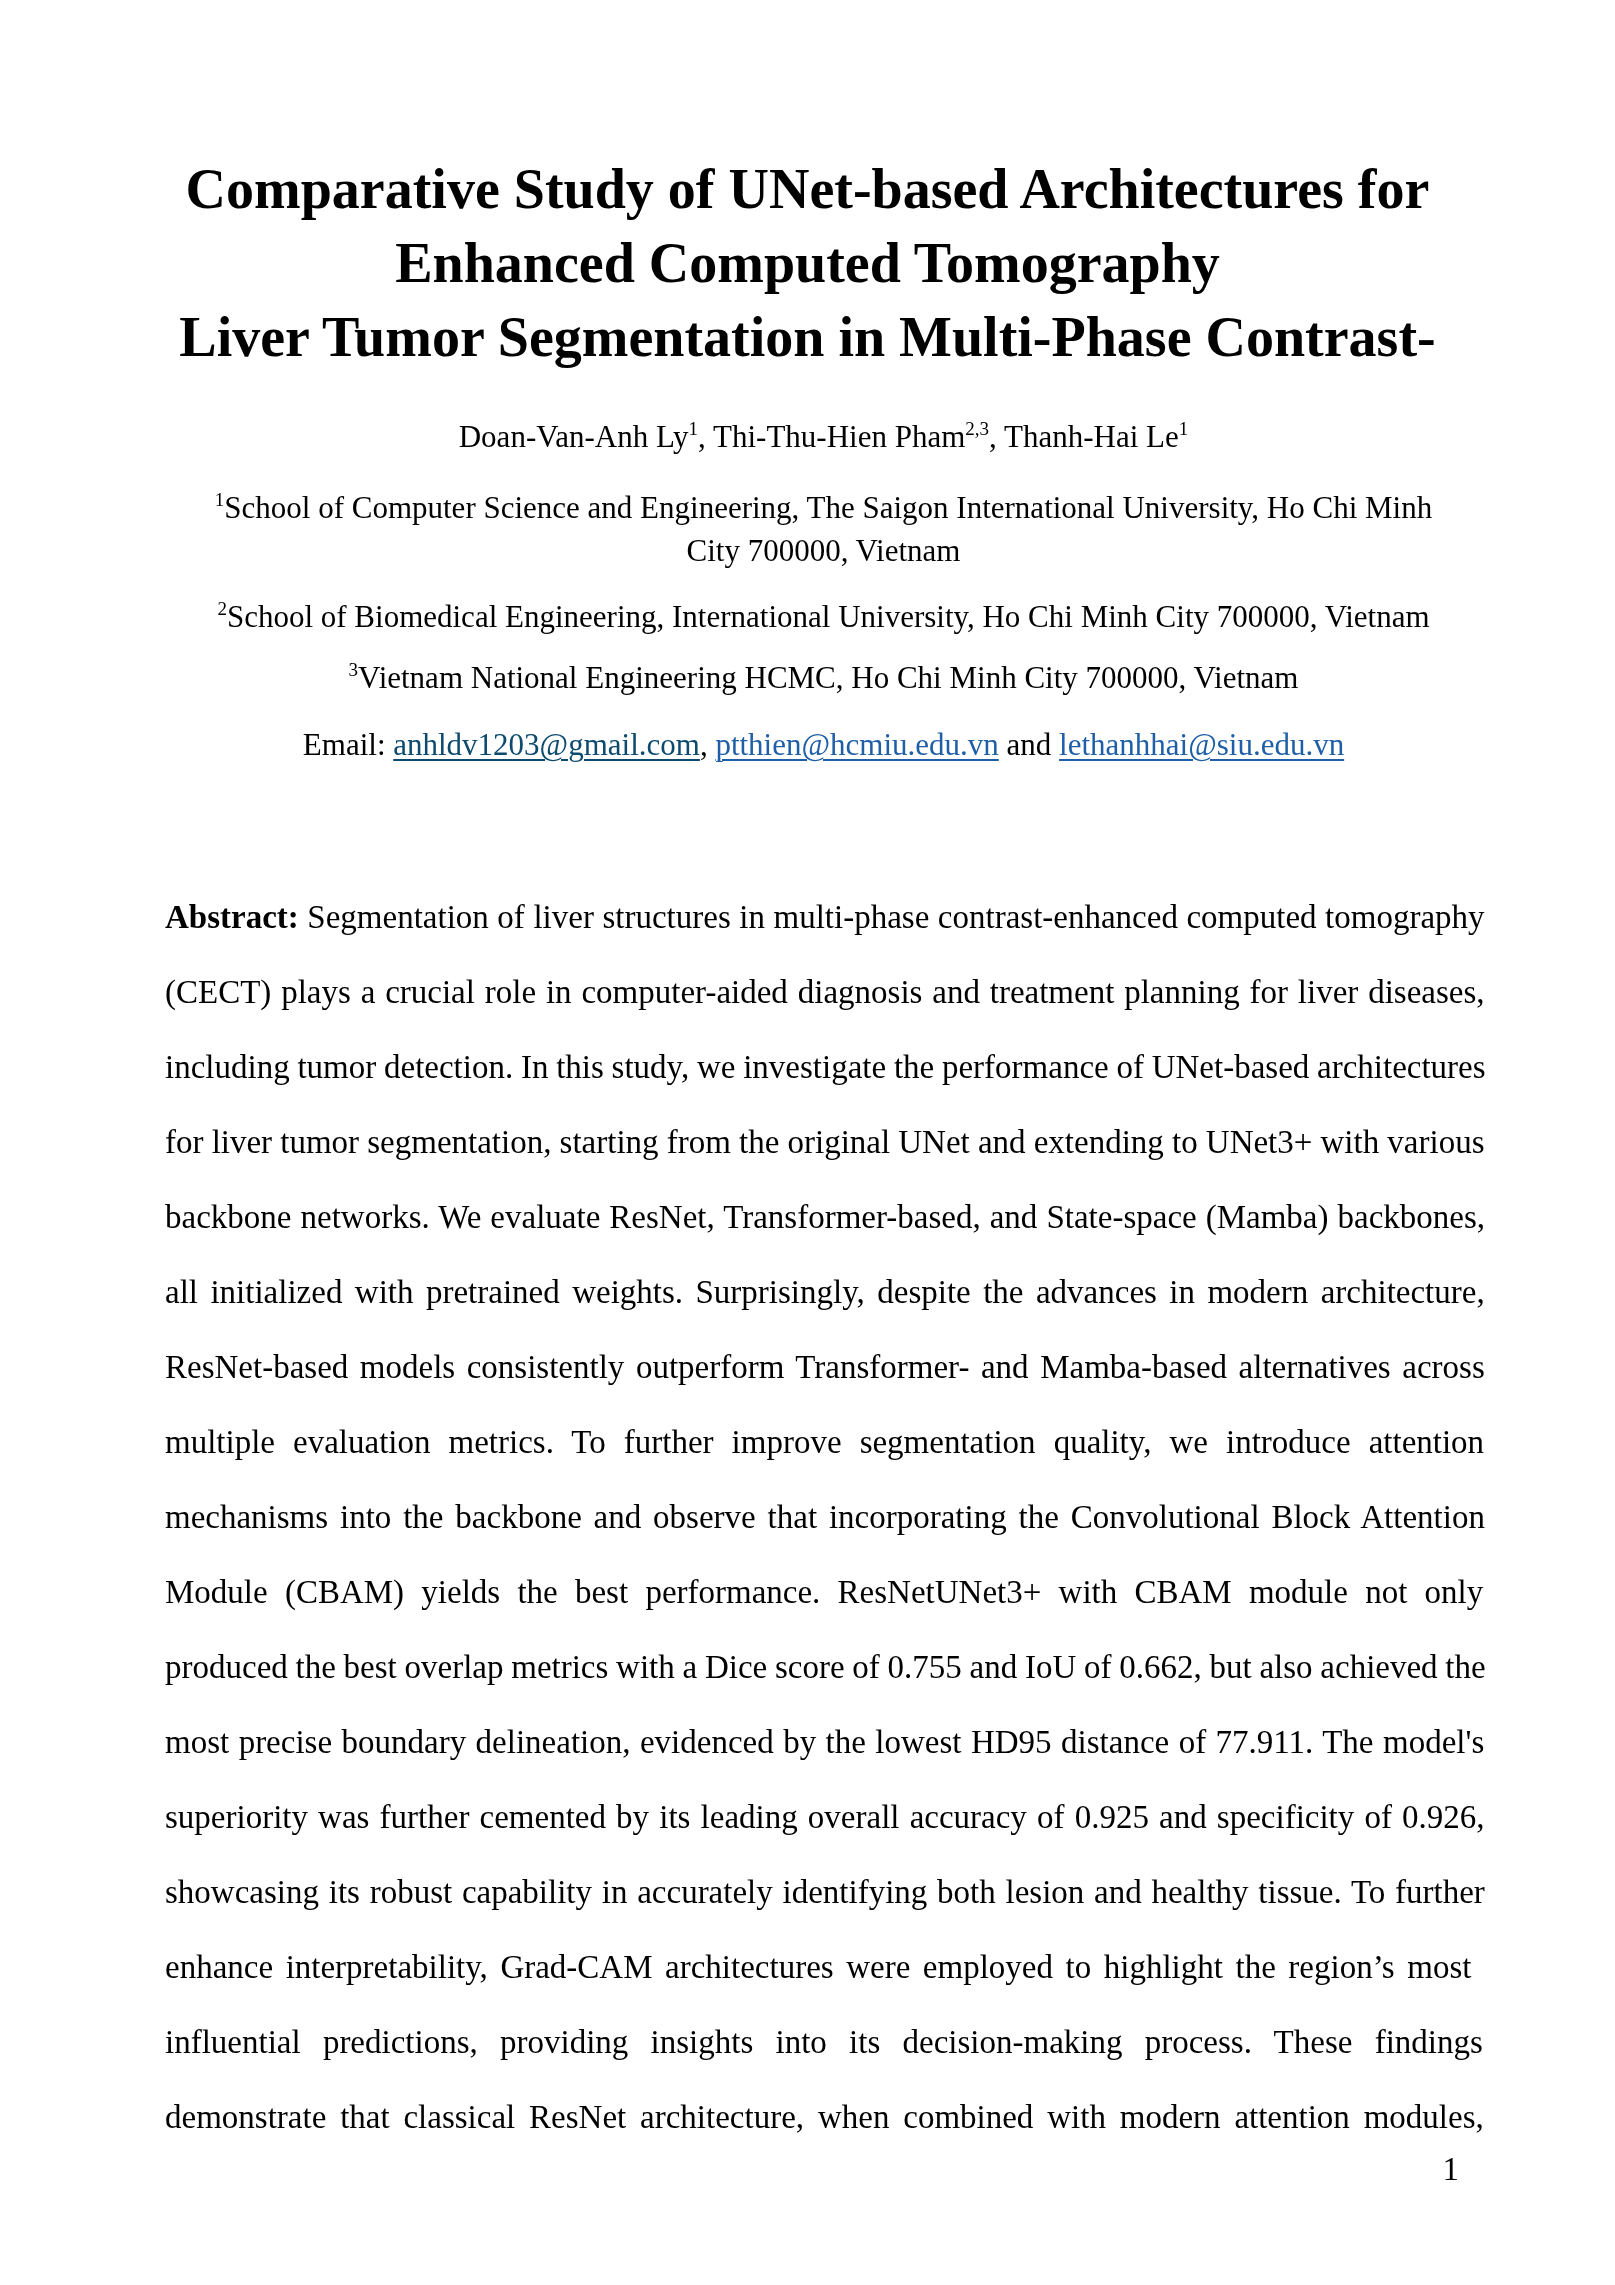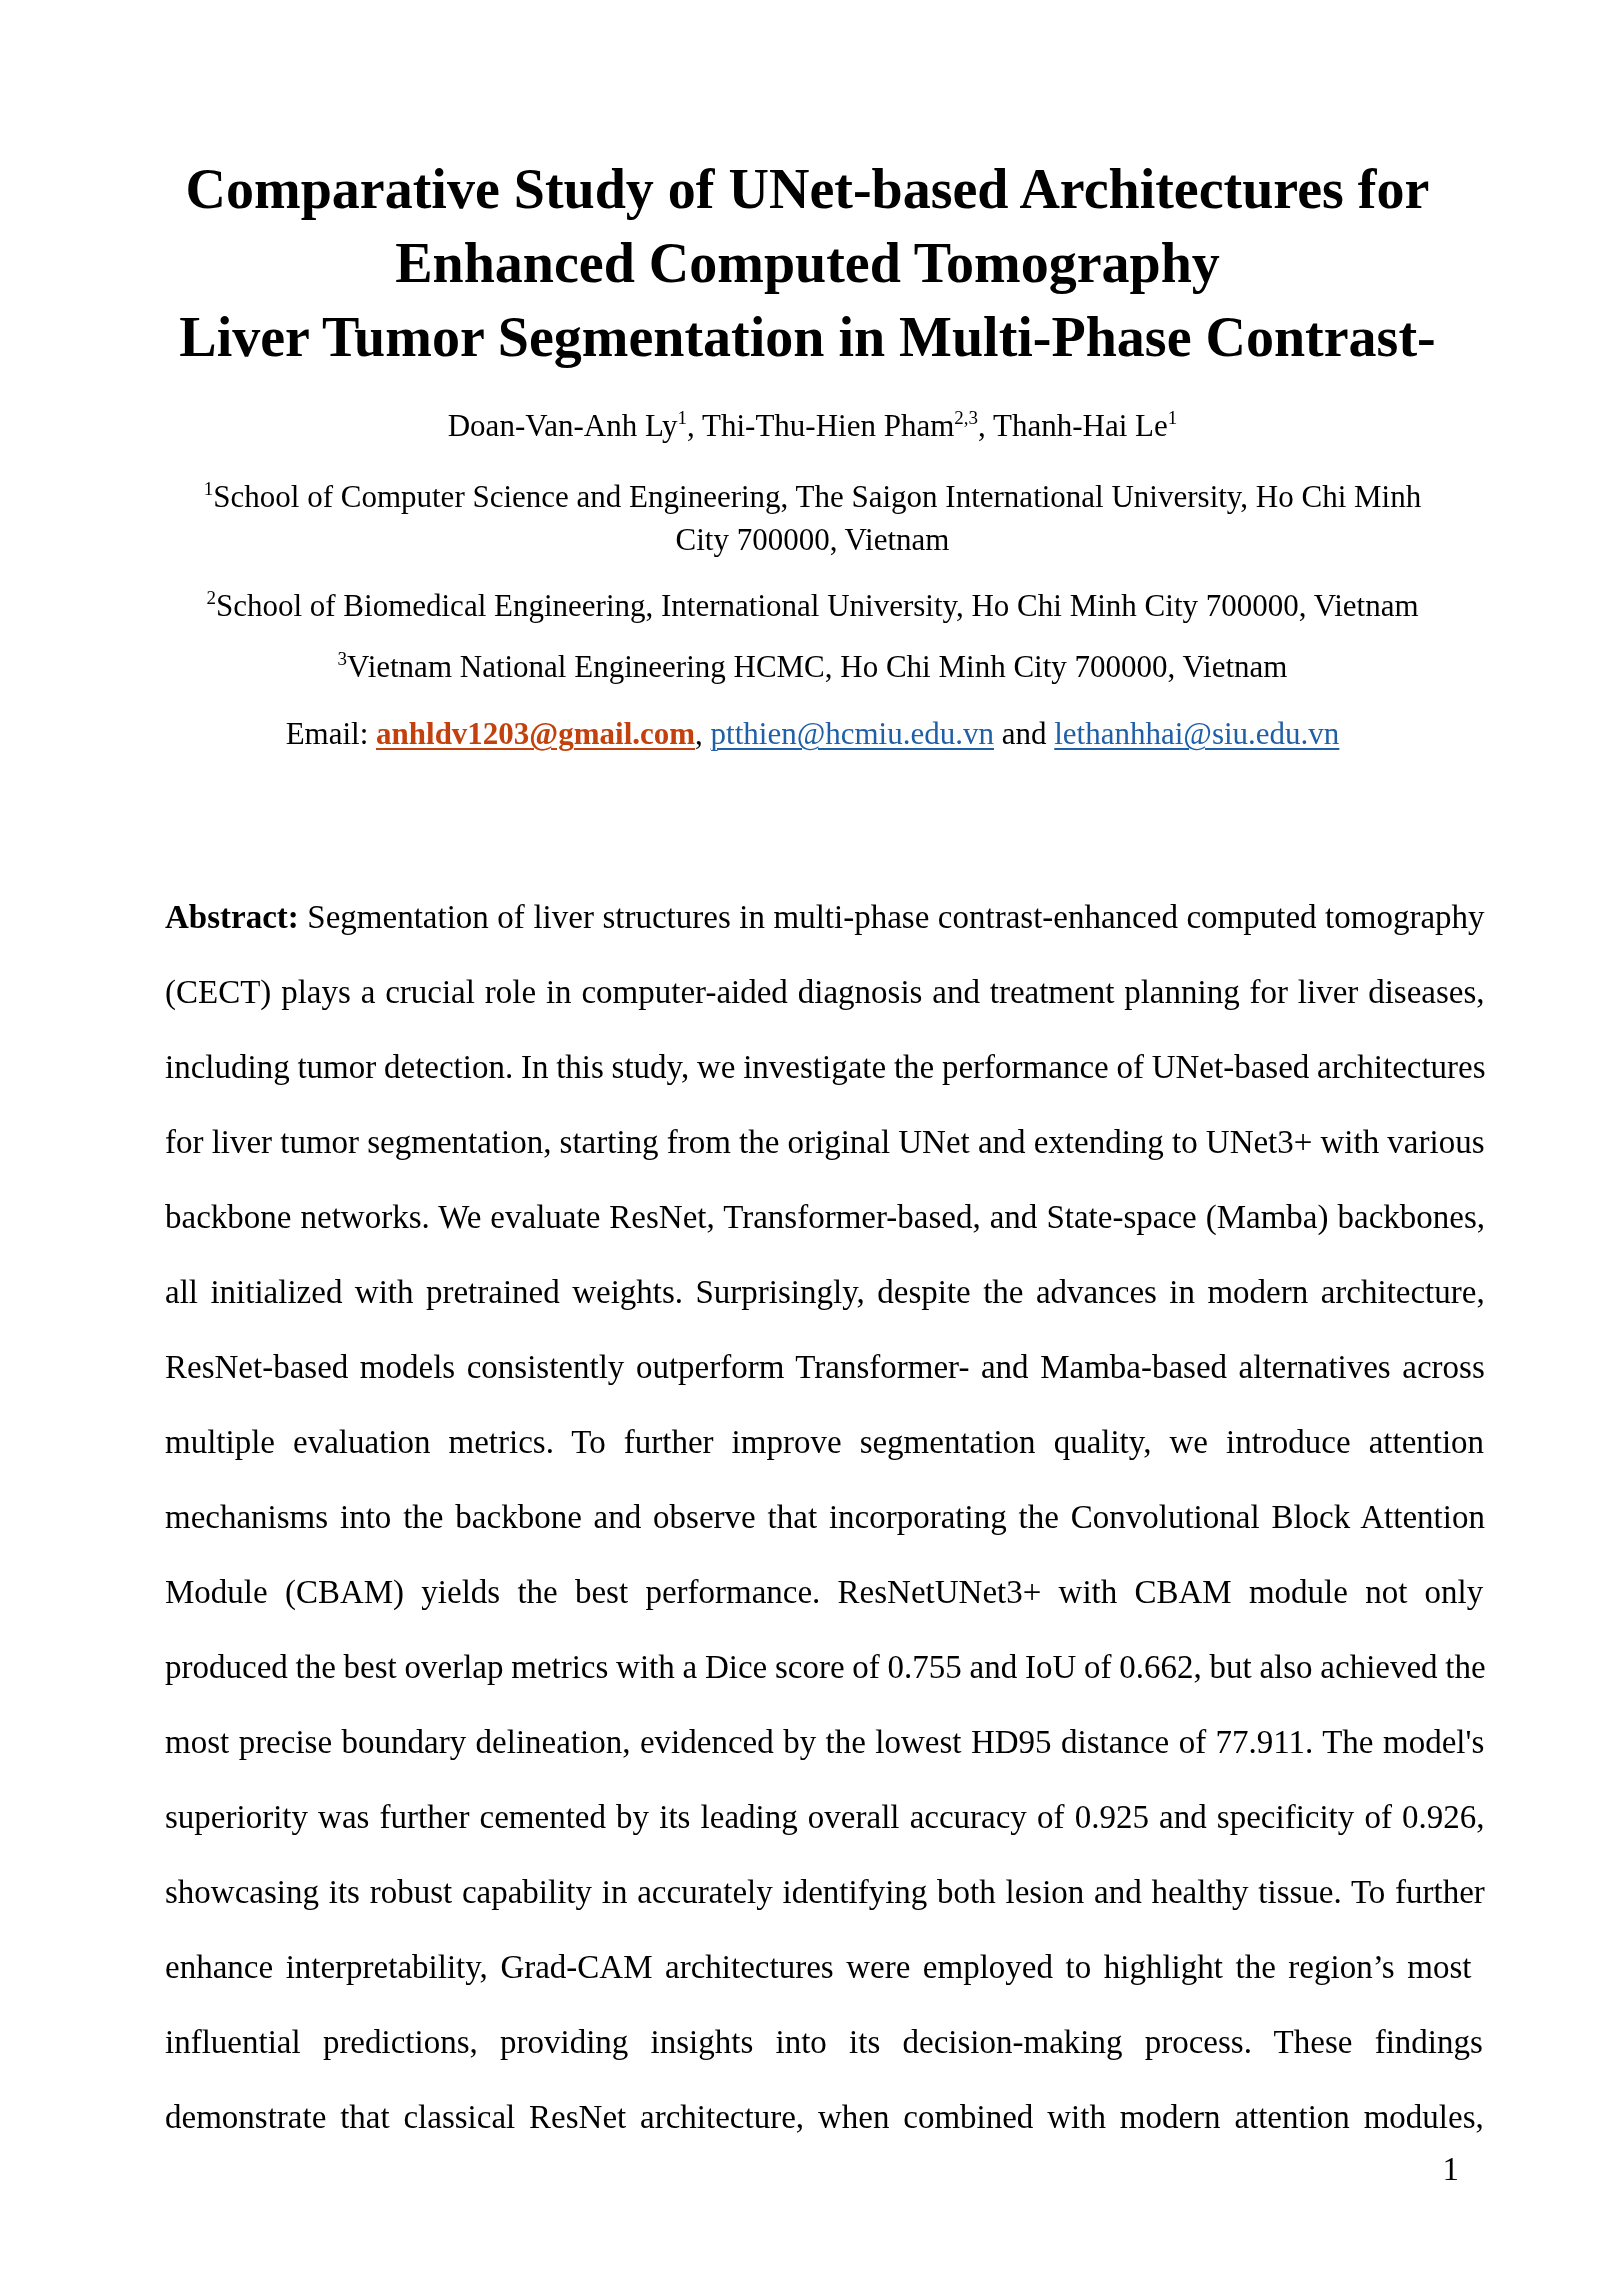--- a/index.html
+++ b/index.html
@@ -34,21 +34,21 @@
     text-align: center;
   }
   .title .tline { display: block; white-space: nowrap; }
   .center-line {
     position: absolute;
     left: 156px;
     width: 1303px;
     text-align: center;
     font-size: 31px;
     white-space: nowrap;
-    margin: 5px;
+    margin: 16px;
   }
   .authors { top: 403px; line-height: 36px; }
   .aff1 { top: 470px; line-height: 43px; white-space: normal; }
   .aff1 .l { display: block; white-space: nowrap; }
   .aff2 { top: 583px; line-height: 36px; }
   .aff3 { top: 644px; line-height: 36px; }
   .email { top: 711px; line-height: 36px; }
   sup {
     font-size: 19px;
     vertical-align: baseline;
@@ -104,21 +104,21 @@
 
   <p class="center-line aff1">
     <span class="l"><sup>1</sup><span>School of Computer Science and Engineering, The Saigon International University, Ho Chi Minh</span></span>
     <span class="l">City 700000, Vietnam</span>
   </p>
 
   <p class="center-line aff2"><sup>2</sup><span>School of Biomedical Engineering, International University, Ho Chi Minh City 700000, Vietnam</span></p>
 
   <p class="center-line aff3"><sup>3</sup><span>Vietnam National Engineering HCMC, Ho Chi Minh City 700000, Vietnam</span></p>
 
-  <p class="center-line email"><span>Email: </span><a style="color: #c2410c; font-weight: bold;">anhldv1203@gmail.com</a><span>, </span><a style="color: rgb(31, 95, 168);">ptthien@hcmiu.edu.vn</a><span> and </span><a style="color: rgb(31, 95, 168);">lethanhhai@siu.edu.vn</a></p>
+  <p class="center-line email"><span>Email: </span><a style="color: #0c4a6e;">anhldv1203@gmail.com</a><span>, </span><a style="color: rgb(31, 95, 168);">ptthien@hcmiu.edu.vn</a><span> and </span><a style="color: rgb(31, 95, 168);">lethanhhai@siu.edu.vn</a></p>
 
   <div class="abstract" id="abstract-block">
     <span class="aline" style="white-space: nowrap; display: block; text-align-last: left; word-spacing: 0.3px;"><span class="label">Abstract:</span><span> Segmentation of liver structures in multi-phase contrast-enhanced computed tomography</span></span>
   <span class="aline" style="white-space: nowrap; display: block; text-align-last: left; word-spacing: 1.6px;">(CECT) plays a crucial role in computer-aided diagnosis and treatment planning for liver diseases,</span>
       <span class="aline" style="white-space: nowrap; display: block; text-align-last: left; word-spacing: -0.5px;">including tumor detection. In this study, we investigate the performance of UNet-based architectures</span>
       <span class="aline" style="white-space: nowrap; display: block; text-align-last: left; word-spacing: -0.1px;">for liver tumor segmentation, starting from the original UNet and extending to UNet3+ with various</span>
       <span class="aline" style="white-space: nowrap; display: block; text-align-last: left; word-spacing: 0.8px;">backbone networks. We evaluate ResNet, Transformer-based, and State-space (Mamba) backbones,</span>
       <span class="aline" style="white-space: nowrap; display: block; text-align-last: left; word-spacing: 4.2px;">all initialized with pretrained weights. Surprisingly, despite the advances in modern architecture,</span>
       <span class="aline" style="white-space: nowrap; display: block; text-align-last: left; word-spacing: 3.3px;">ResNet-based models consistently outperform Transformer- and Mamba-based alternatives across</span>
       <span class="aline" style="white-space: nowrap; display: block; text-align-last: left; word-spacing: 9.8px;">multiple evaluation metrics. To further improve segmentation quality, we introduce attention</span>

